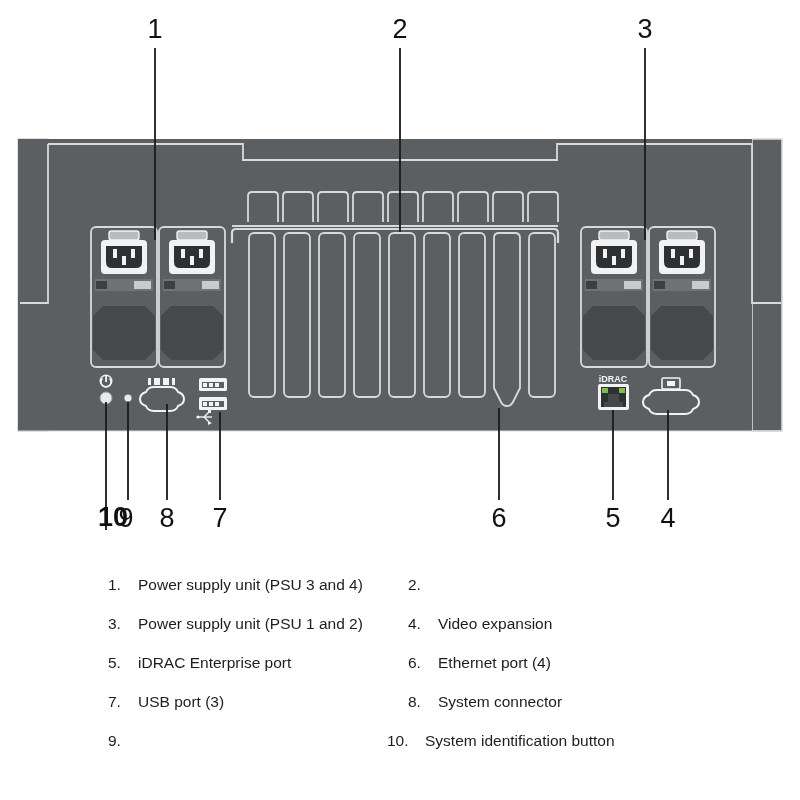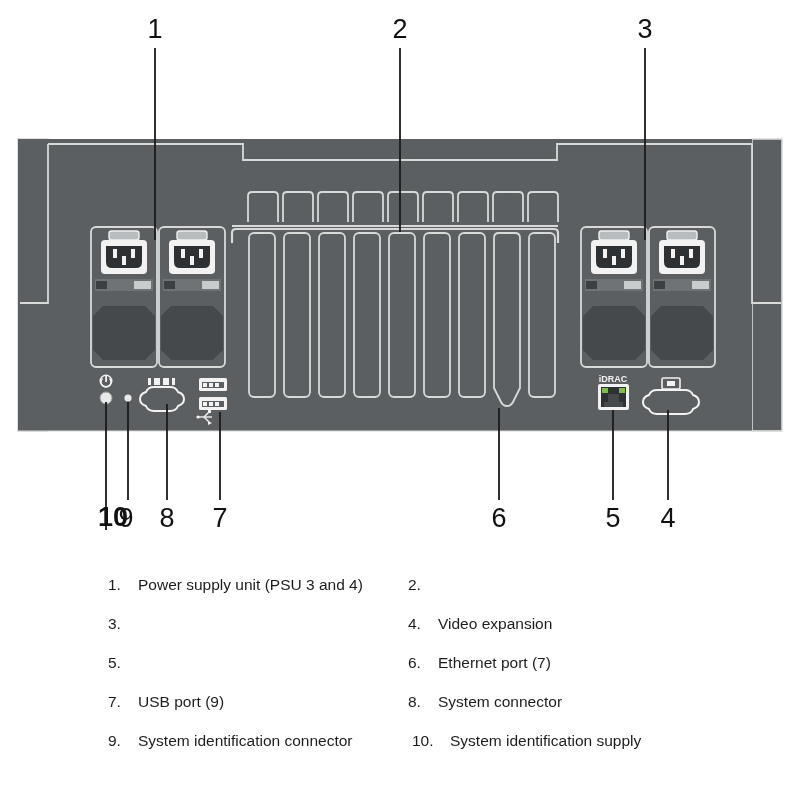--- a/index.html
+++ b/index.html
@@ -238,48 +238,49 @@
       <span class="legend-num">1.</span>
       <span class="legend-txt">Power supply unit (PSU 3 and 4)</span>
     </div>
     <div class="legend-cell col2">
       <span class="legend-num">2.</span>
     </div>
   </div>
   <div class="legend-row" style="top:49px;">
     <div class="legend-cell col1">
       <span class="legend-num">3.</span>
+      <span class="legend-txt">Power supply unit (PSU 1 and 2)</span>
     </div>
     <div class="legend-cell col2">
       <span class="legend-num">4.</span>
       <span class="legend-txt">Video expansion</span>
     </div>
   </div>
   <div class="legend-row" style="top:88px;">
     <div class="legend-cell col1">
       <span class="legend-num">5.</span>
+      <span class="legend-txt">iDRAC Enterprise port</span>
     </div>
     <div class="legend-cell col2">
       <span class="legend-num">6.</span>
-      <span class="legend-txt">Ethernet port (7)</span>
+      <span class="legend-txt">Ethernet port (4)</span>
     </div>
   </div>
   <div class="legend-row" style="top:127px;">
     <div class="legend-cell col1">
       <span class="legend-num">7.</span>
-      <span class="legend-txt">USB port (9)</span>
+      <span class="legend-txt">USB port (3)</span>
     </div>
     <div class="legend-cell col2">
       <span class="legend-num">8.</span>
       <span class="legend-txt">System connector</span>
     </div>
   </div>
   <div class="legend-row" style="top:166px;">
     <div class="legend-cell col1">
       <span class="legend-num">9.</span>
-      <span class="legend-txt">System identification connector</span>
-    </div>
-    <div class="legend-cell col2" style="left:412px;">
+    </div>
+    <div class="legend-cell col2" style="left:387px;">
       <span class="legend-num" style="width:38px;flex:0 0 38px;">10.</span>
-      <span class="legend-txt">System identification supply</span>
+      <span class="legend-txt">System identification button</span>
     </div>
   </div>
 </div>
 
 </body></html>

